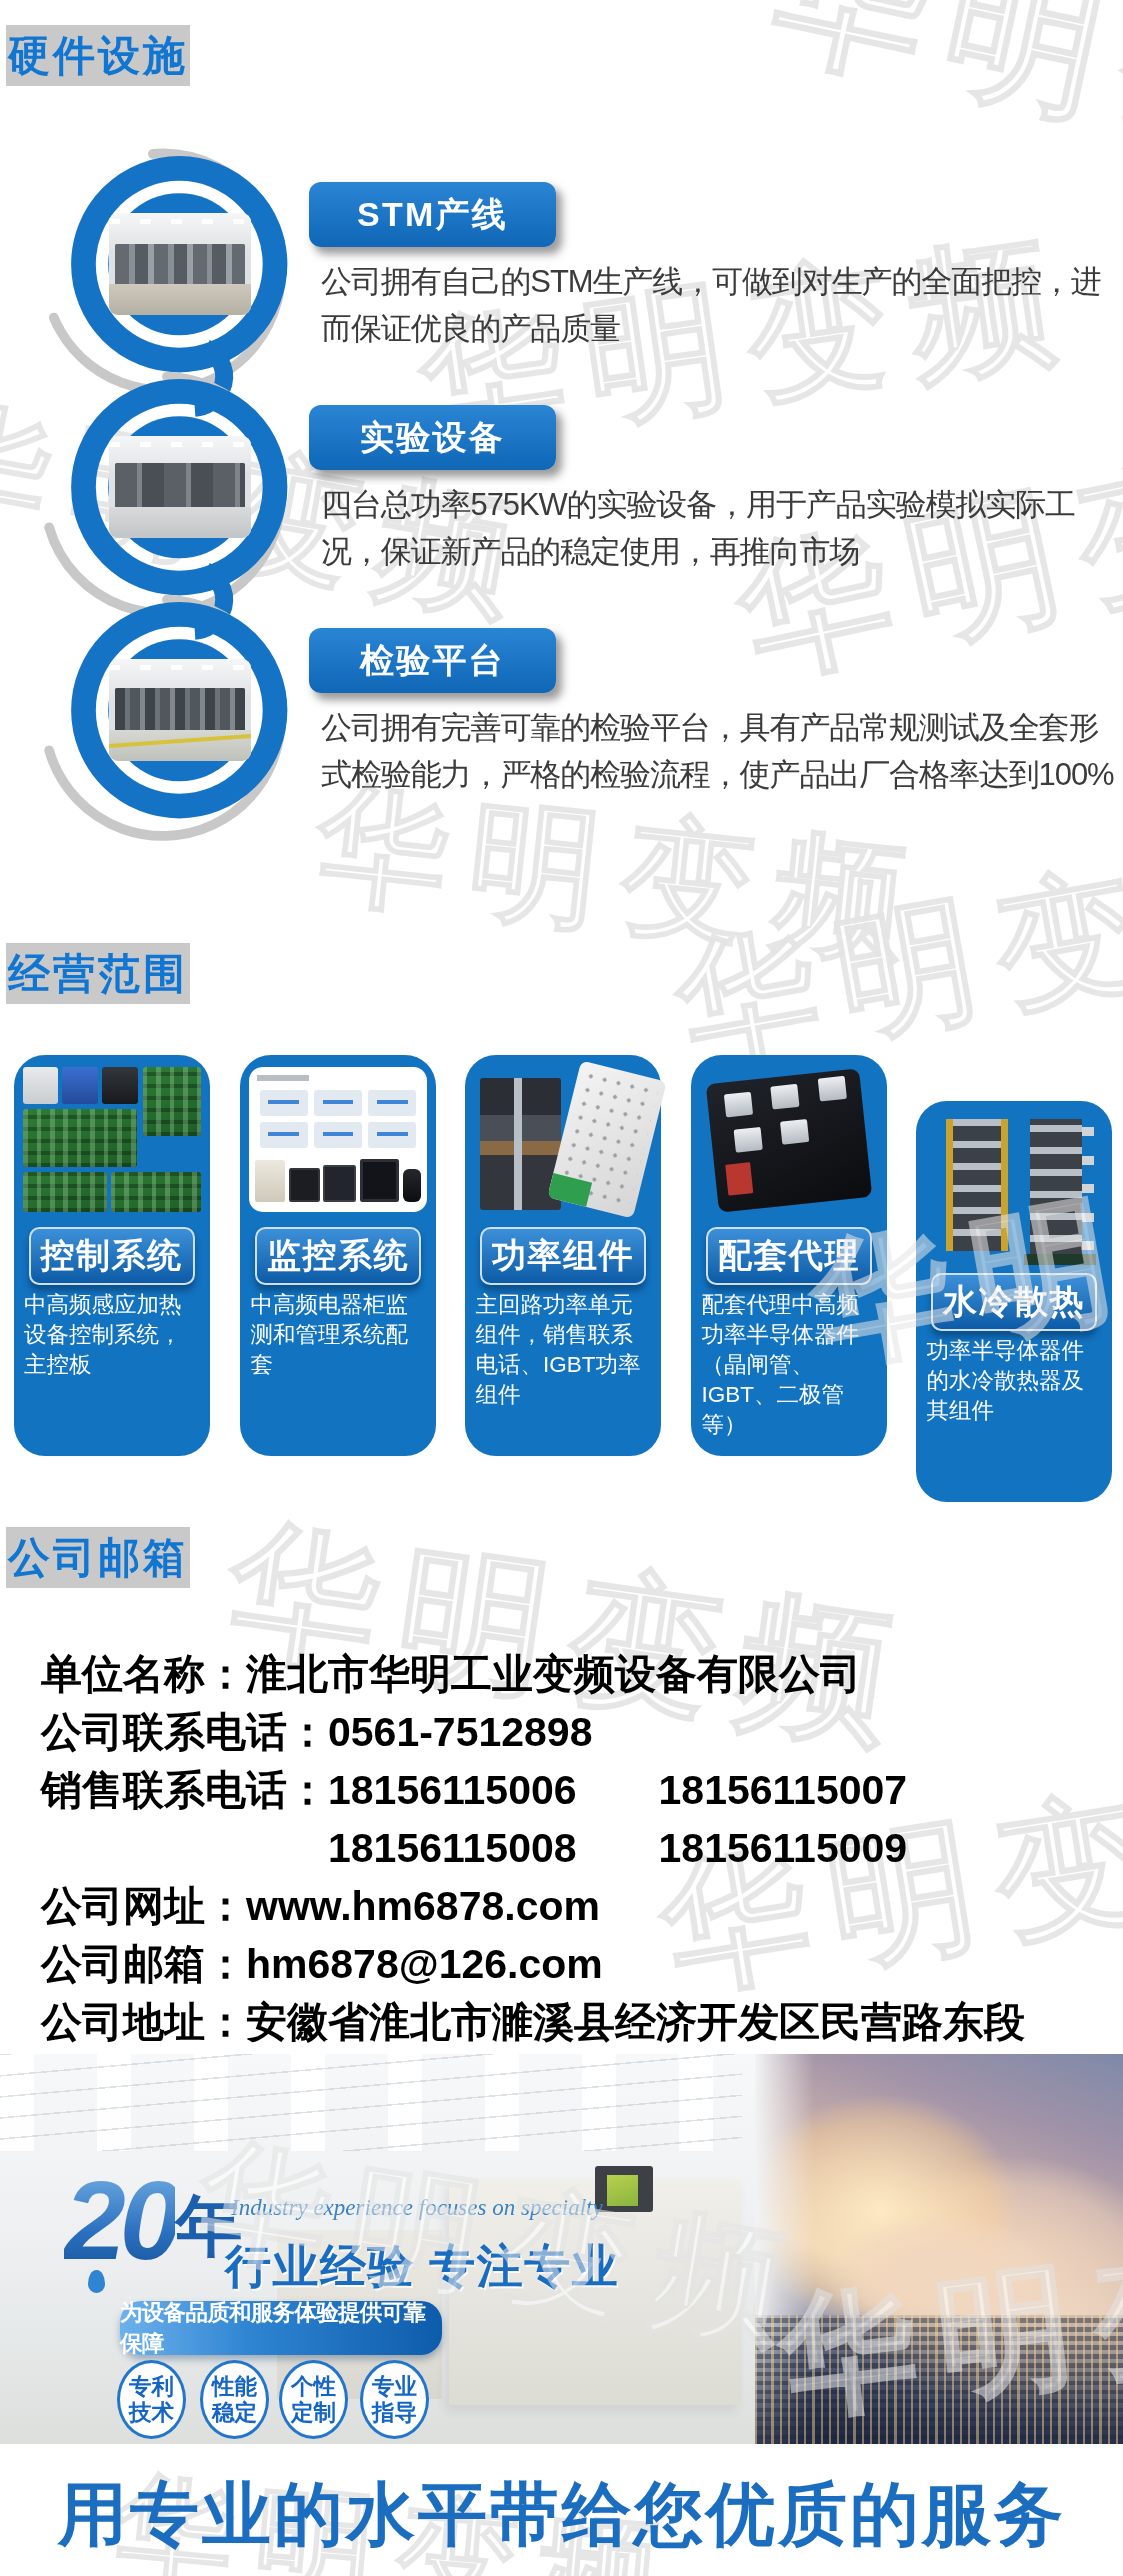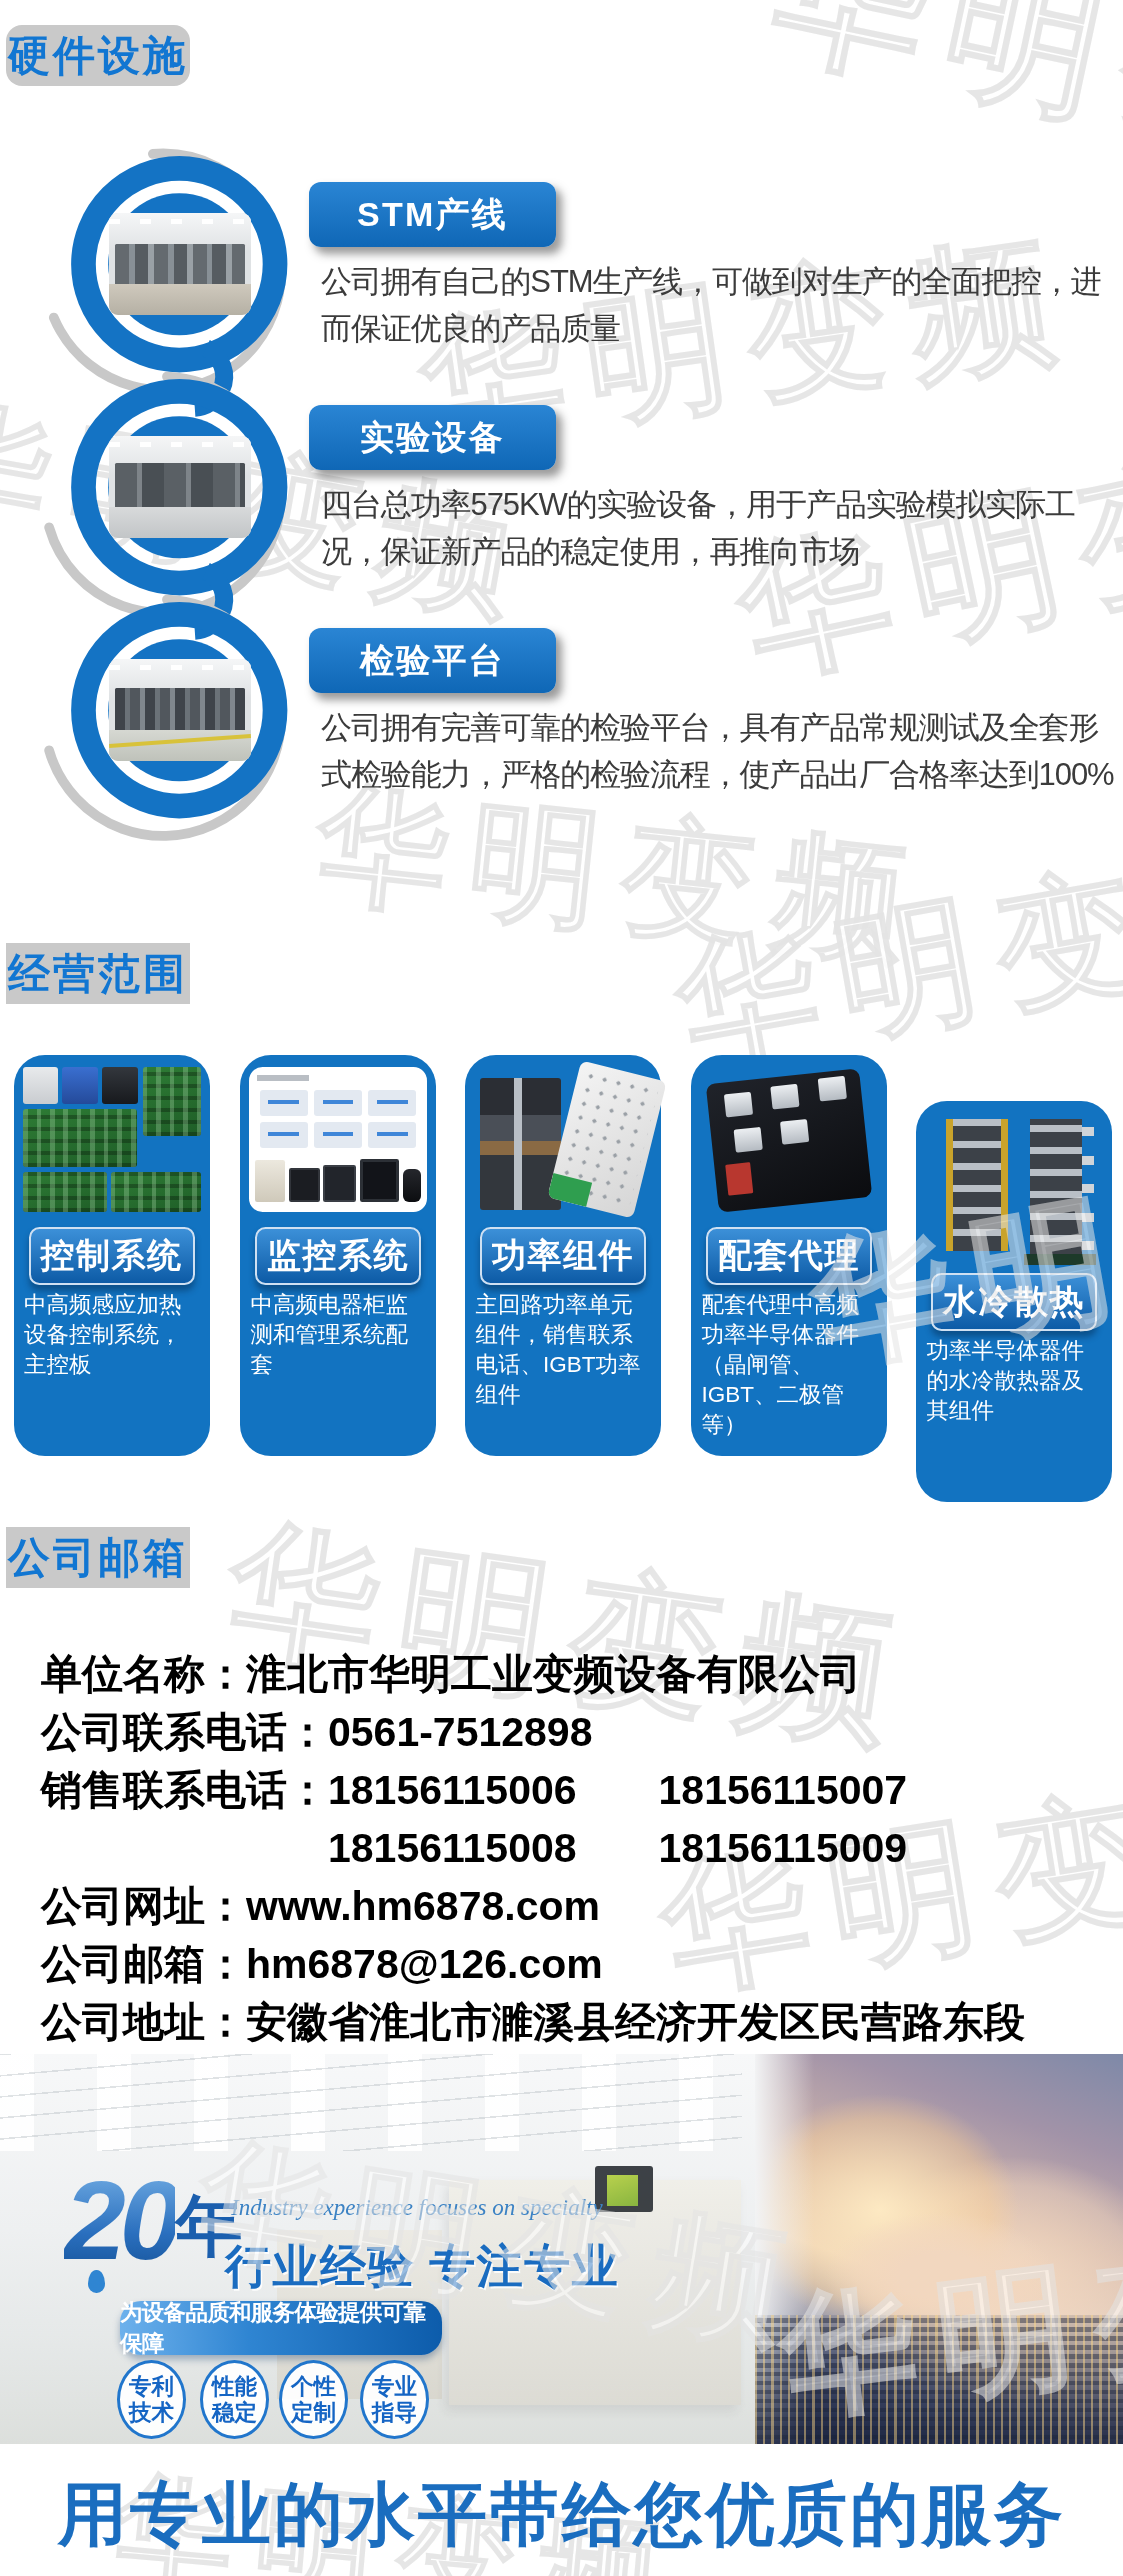--- a/index.html
+++ b/index.html
@@ -181,21 +181,21 @@
   <div class="wm" style="left:734px;top:449px;font-size:150px;transform:rotate(-12deg);">华明变频</div>
   <div class="wm" style="left:315px;top:787px;font-size:131px;transform:rotate(6deg);">华明变频</div>
   <div class="wm" style="left:674px;top:861px;font-size:139px;transform:rotate(-10deg);">华明变频</div>
   <div class="wm" style="left:225px;top:1536px;font-size:150px;transform:rotate(8deg);">华明变频</div>
   <div class="wm" style="left:659px;top:1783px;font-size:146px;transform:rotate(-9deg);">华明变频</div>
   <div class="wm" style="left:112px;top:2472px;font-size:120px;transform:rotate(5deg);">华明变频</div>
   <div class="wm top" style="left:809px;top:1161px;font-size:139px;transform:rotate(-10deg);">华明变频</div>
   <div class="wm top" style="left:195px;top:2157px;font-size:131px;transform:rotate(9deg);">华明变频</div>
   <div class="wm top" style="left:779px;top:2232px;font-size:135px;transform:rotate(-7deg);">华明变频</div>
 
-  <div class="hdr" style="top:25px;border-radius:16px;">
+  <div class="hdr" style="top:25px;">
     <span>硬件设施</span>
   </div>
 
   <div class="hw-row" style="top:152px;">
     <svg class="decor" viewBox="0 0 370 302">
       <circle class="garc" cx="160" cy="160" r="158" pathLength="100" stroke-dasharray="70 30" stroke-dashoffset="18" transform="rotate(-30 160 160)"></circle>
       <circle class="bring" cx="182" cy="150" r="128"></circle>
       <circle class="bdisc" cx="182" cy="150" r="95"></circle>
       <circle class="blink" cx="200" cy="300" r="42" pathLength="100" stroke-dasharray="42 58" transform="rotate(-65 200 300)"></circle>
     </svg>

